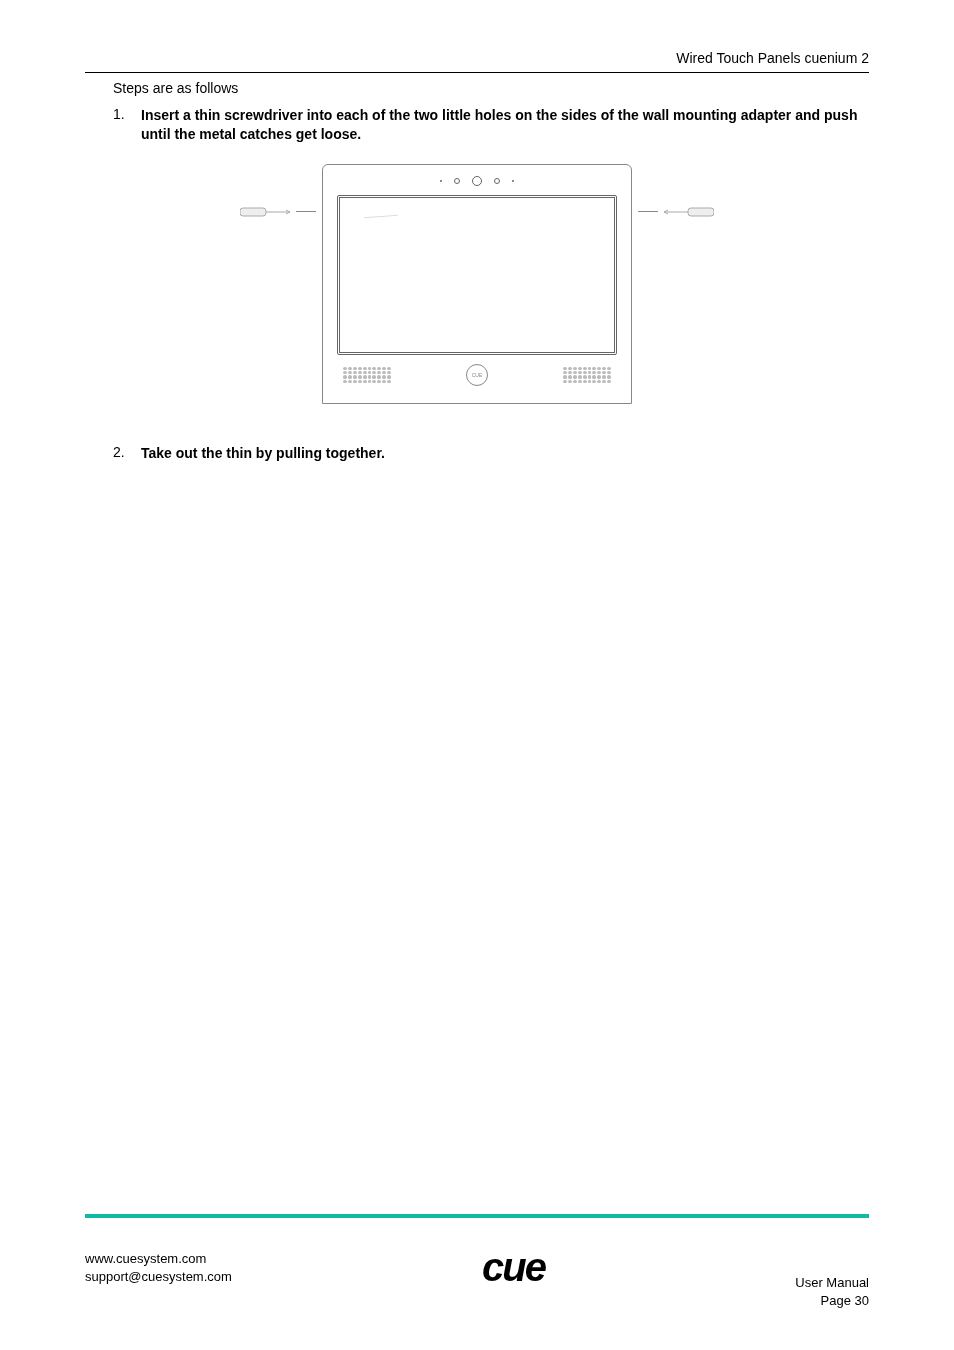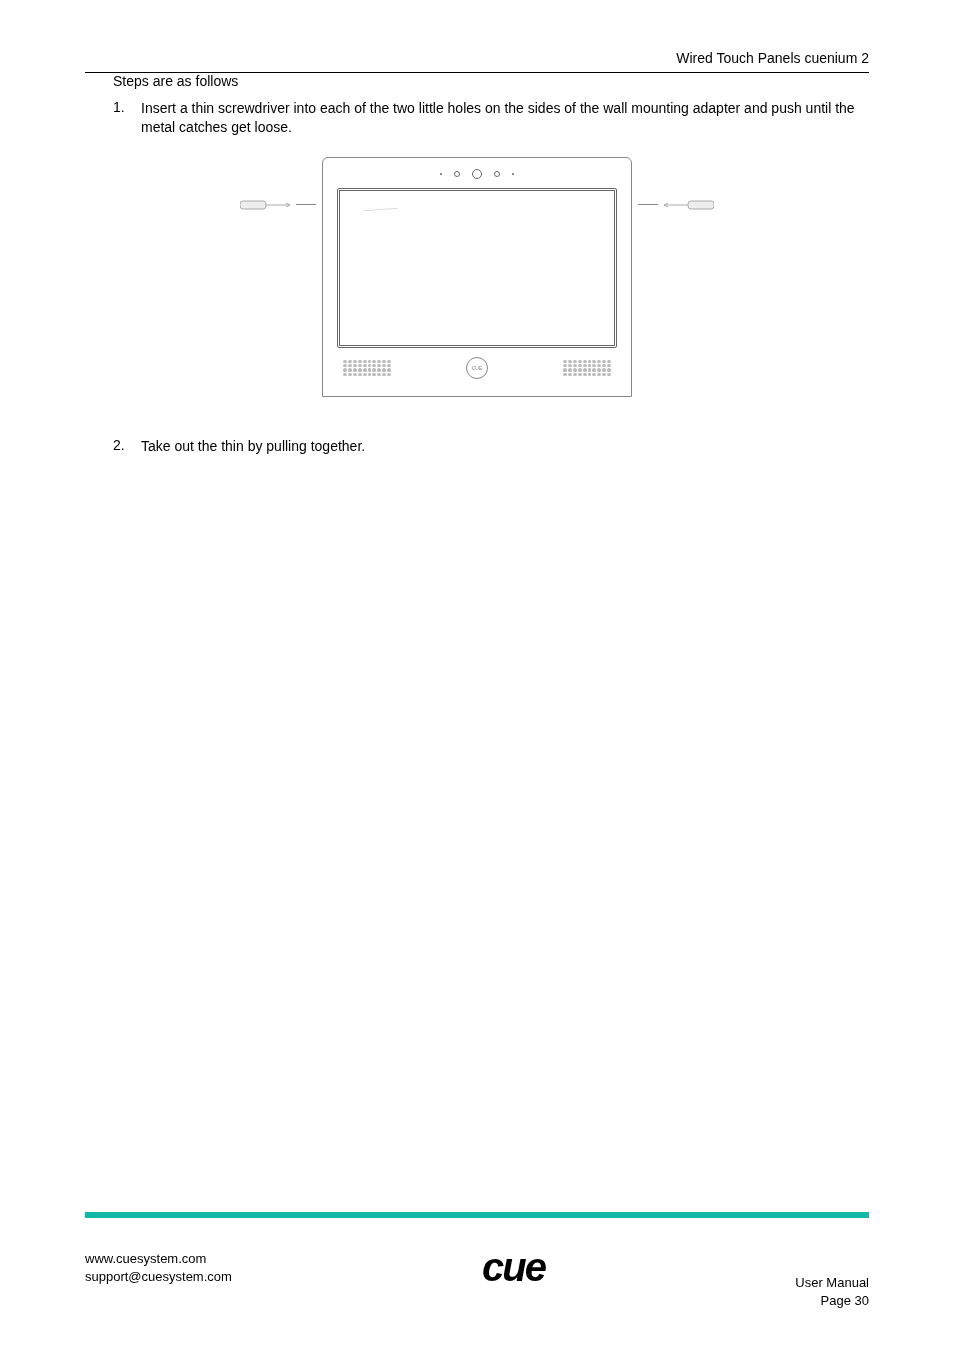--- a/index.html
+++ b/index.html
@@ -1,23 +1,23 @@
 <!DOCTYPE html>
 <html><head>
 <meta charset="utf-8">
 <style>
   * { box-sizing: border-box; margin: 0; padding: 0; }
   html, body { width: 954px; height: 1350px; background: #fff; font-family: Verdana, Geneva, sans-serif; color: #000; }
   .page { position: relative; width: 954px; height: 1350px; padding: 50px 85px 40px 85px; }
   .header { text-align: right; font-size: 14px; padding-bottom: 6px; border-bottom: 1px solid #000; }
   .section-title { font-size: 20px; font-weight: bold; margin-top: 28px; margin-bottom: 10px; }
-  .intro { font-size: 14px; margin-left: 28px; margin-bottom: 10px; }
+  .intro { font-size: 14px; margin-left: 28px; margin-bottom: 10px; margin-top: 7px; }
   .step-row { display: flex; margin-left: 28px; margin-bottom: 6px; }
   .step-num { width: 28px; flex-shrink: 0; font-size: 14px; }
-  .step-text { font-size: 14px; line-height: 1.35; }
+  .step-text { font-size: 14px; line-height: 1.35; font-weight: bold; }
   .diagram-wrap { display: flex; align-items: flex-start; justify-content: center; margin: 20px 0 40px 0; gap: 6px; }
   .screwdriver { width: 50px; height: 16px; margin-top: 40px; }
   .screwdriver svg { display: block; }
   .lead { width: 20px; height: 1px; background: #888; margin-top: 47px; }
   .panel {
     width: 310px; height: 240px;
     border: 1px solid #888; border-radius: 6px 6px 0 0;
     display: flex; flex-direction: column; align-items: center;
     padding: 6px 10px 0 10px;
     position: relative;
@@ -34,21 +34,21 @@
     position: relative;
     background: #fff;
   }
   .glare { position: absolute; top: 18px; left: 24px; width: 34px; height: 1px; background: #ddd; transform: rotate(-4deg); }
   .bottom-row { display: flex; align-items: center; justify-content: space-between; width: 280px; height: 40px; padding: 0 6px; }
   .grille { width: 48px; height: 16px; display: grid; grid-template-columns: repeat(10, 1fr); grid-template-rows: repeat(4, 1fr); gap: 1px; }
   .grille span { background: #bbb; border-radius: 50%; }
   .home-btn { width: 22px; height: 22px; border: 1px solid #888; border-radius: 50%; display: flex; align-items: center; justify-content: center; font-size: 5px; color: #888; }
 
   .footer { position: absolute; left: 85px; right: 85px; bottom: 40px; }
-  .footer-rule { border-top: 6px solid #14b8a6; padding-top: 8px; display: flex; align-items: center; justify-content: space-between; }
+  .footer-rule { border-top: 4px solid #14b8a6; padding-top: 8px; display: flex; align-items: center; justify-content: space-between; }
   .footer-left { font-size: 13px; line-height: 1.4; }
   .footer-right { font-size: 13px; line-height: 1.4; text-align: right; margin-top: 48px; }
   .logo { font-family: Arial, Helvetica, sans-serif; font-weight: 900; font-style: italic; font-size: 40px; letter-spacing: -2px; color: #000; }
 </style>
 </head>
 <body>
 
 <div class="page">
   <div class="header">Wired Touch Panels cuenium 2</div>
 

